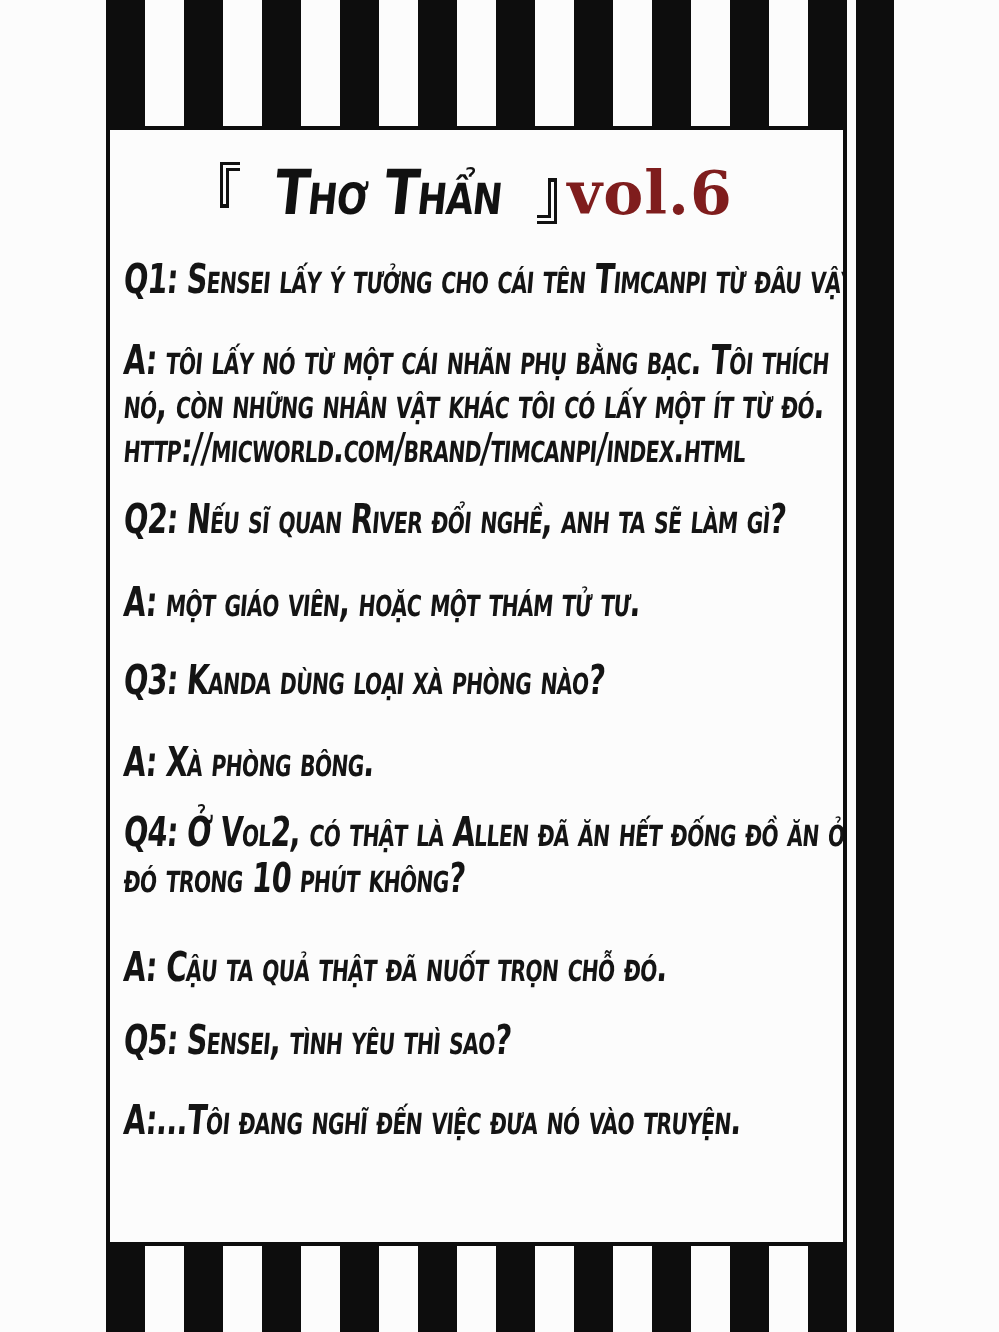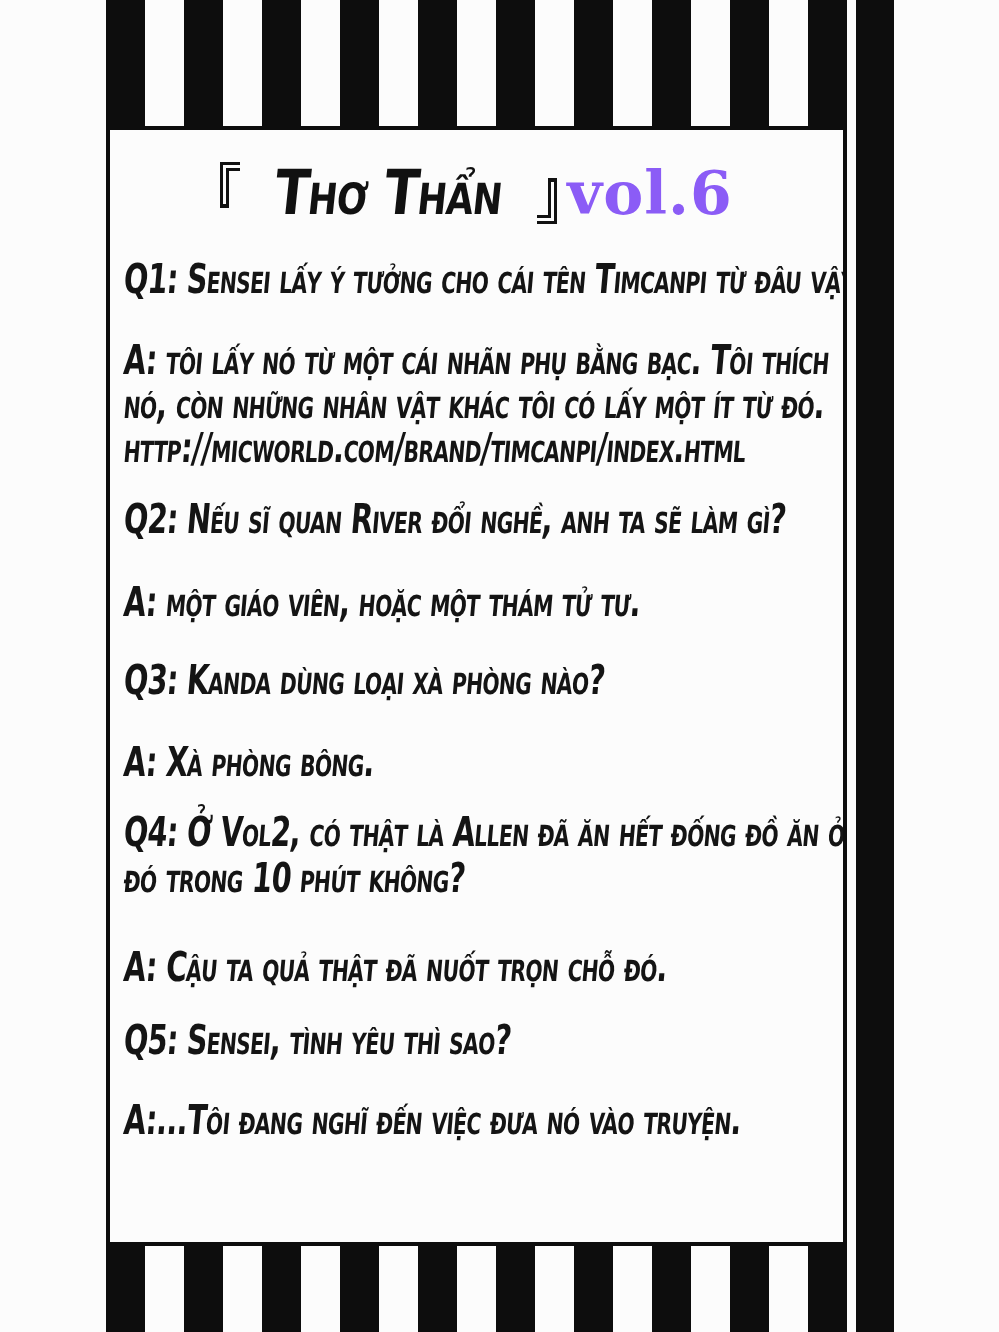--- a/index.html
+++ b/index.html
@@ -60,21 +60,21 @@
     transform: skewX(-6deg) scaleX(0.82);
     transform-origin: 50% 50%;
     white-space: nowrap;
   }
   .title-vol {
     font-family: "DejaVu Serif", serif;
     font-weight: bold;
     font-size: 60px;
     line-height: 60px;
     letter-spacing: 1px;
-    color: #8b5cf6;
+    color: #7f1d1d;
     white-space: nowrap;
     text-align: center;
   }
   .bracket {
     position: relative;
     display: inline-block;
     width: 20px; height: 46px;
     box-sizing: border-box;
   }
   .bracket-open {

